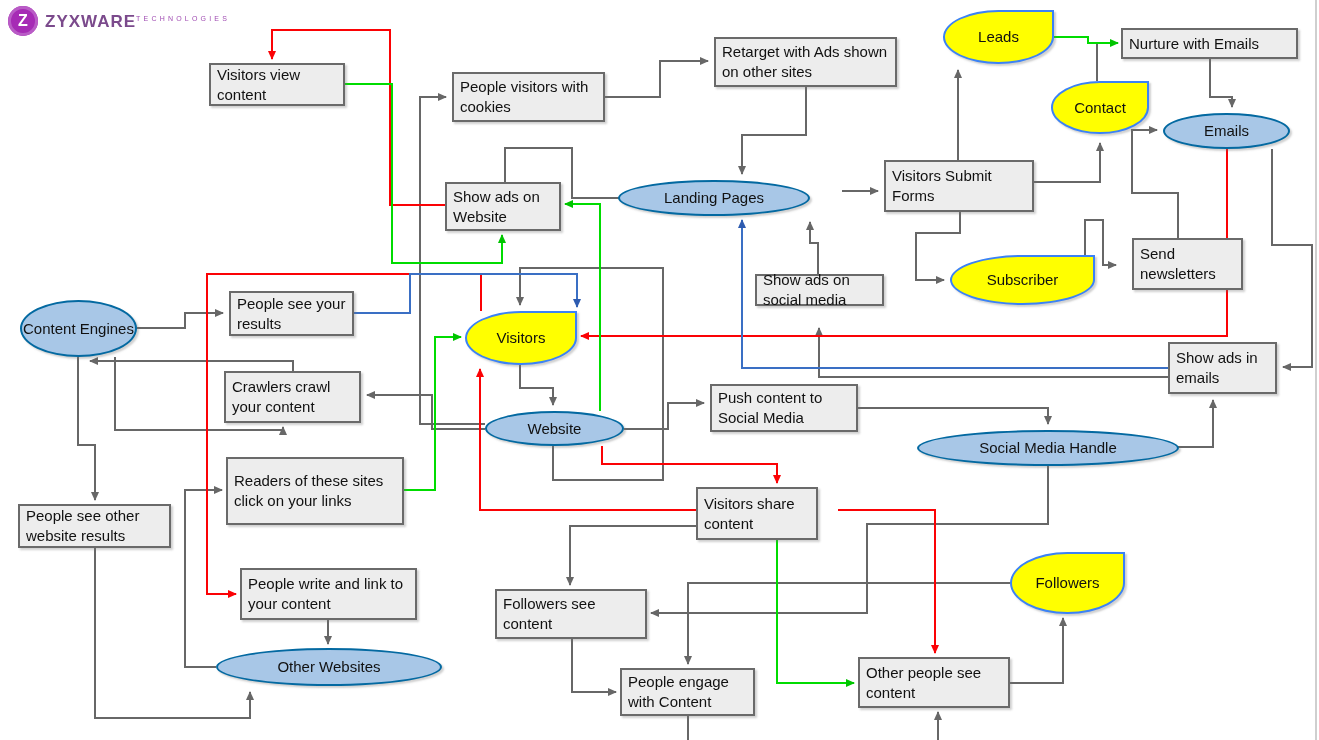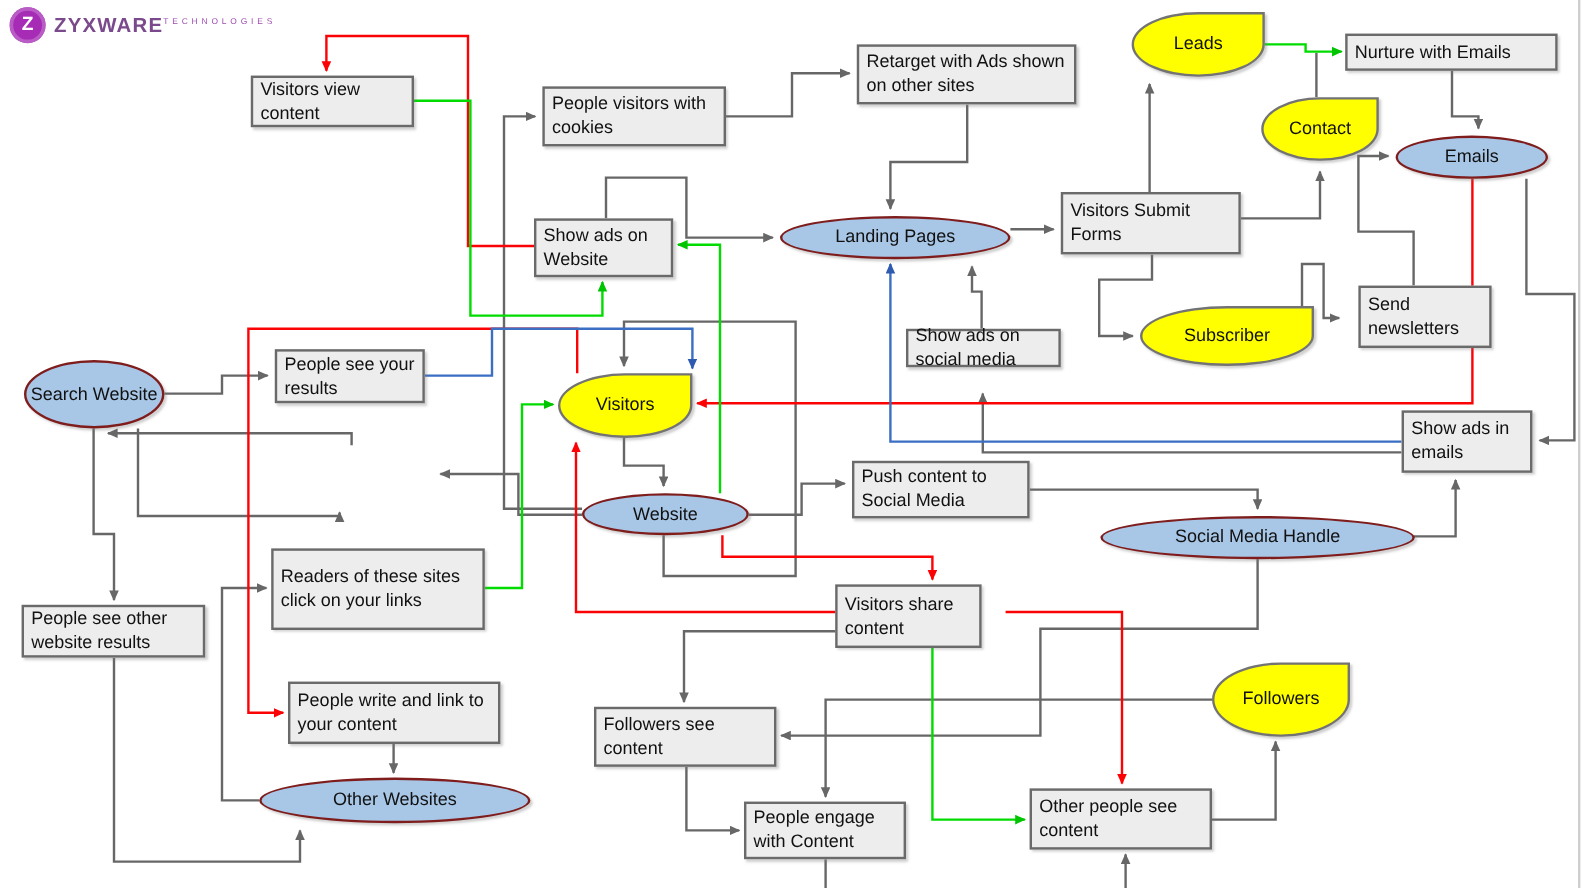--- a/index.html
+++ b/index.html
@@ -7,23 +7,23 @@
   .canvas{position:relative;width:1319px;height:740px;background:#fff;overflow:hidden;}
   svg.edges{position:absolute;left:0;top:0;z-index:1;}
   svg.edges polyline{fill:none;stroke-width:2;}
   .e-gray{stroke:#676767;}
   .e-red{stroke:#fb0205;}
   .e-green{stroke:#00dc00;}
   .e-blue{stroke:#3a6fc4;}
   .node{position:absolute;z-index:2;box-sizing:border-box;font-size:15px;line-height:1.33;color:#111;}
   .rectn{background:#ededed;border:2px solid #6a6a6a;display:flex;align-items:center;
          padding:2px 6px;box-shadow:2px 2px 2px rgba(120,120,120,.35);}
-  .ell{background:#a8c7e7;border:2px solid #7f1d1d;border-radius:50%;display:flex;align-items:center;
+  .ell{background:#a8c7e7;border:2px solid #0369a1;border-radius:50%;display:flex;align-items:center;
        justify-content:center;text-align:center;box-shadow:2px 2px 2px rgba(120,120,120,.35);}
-  .ylw{background:#ffff00;border:2px solid #737373;border-radius:50% 0 50% 50%;display:flex;align-items:center;
+  .ylw{background:#ffff00;border:2px solid #3b82f6;border-radius:50% 0 50% 50%;display:flex;align-items:center;
        justify-content:center;text-align:center;box-shadow:2px 2px 2px rgba(120,120,120,.35);}
   .logo{position:absolute;left:8px;top:6px;display:flex;align-items:center;gap:7px;z-index:3;}
   .logo-mark{width:30px;height:30px;border-radius:50%;background:#a62bb5;color:#fff;display:flex;
              align-items:center;justify-content:center;font-weight:bold;font-size:16px;
              box-shadow:inset 0 0 0 3px #b95cc6;}
   .logo-text{display:flex;flex-direction:row;line-height:1;}
   .logo-brand{font-size:17px;font-weight:bold;color:#7b4a8c;letter-spacing:1px;}
   .logo-tag{font-size:7px;color:#a04cb2;letter-spacing:3.2px;margin-top:2px;}
   .canvas-edge{position:absolute;right:2px;top:0;width:2px;height:740px;background:#cfcfcf;z-index:0;}
 </style>
@@ -132,20 +132,23 @@
     </div>
   <div class="node rectn" style="left:1132px;top:238px;width:111px;height:52px">
       <span>Send newsletters</span>
     </div>
   <div class="node rectn" style="left:755px;top:274px;width:129px;height:32px">
       <span>Show ads on social media</span>
     </div>
   <div class="node rectn" style="left:229px;top:291px;width:125px;height:45px">
       <span>People see your results</span>
     </div>
+  <div class="node rectn" style="left:224px;top:371px;width:137px;height:52px">
+      <span>Crawlers crawl your content</span>
+    </div>
   <div class="node rectn" style="left:1168px;top:342px;width:109px;height:52px">
       <span>Show ads in emails</span>
     </div>
   <div class="node rectn" style="left:710px;top:384px;width:148px;height:48px">
       <span>Push content to Social Media</span>
     </div>
   <div class="node rectn" style="left:18px;top:504px;width:153px;height:44px">
       <span>People see other website results</span>
     </div>
   <div class="node rectn" style="left:226px;top:457px;width:178px;height:68px">
@@ -161,23 +164,23 @@
       <span>Followers see content</span>
     </div>
   <div class="node rectn" style="left:620px;top:668px;width:135px;height:48px">
       <span>People engage with Content</span>
     </div>
   <div class="node rectn" style="left:858px;top:657px;width:152px;height:51px">
       <span>Other people see content</span>
     </div>
 
   <div class="node ell" style="left:20px;top:300px;width:117px;height:57px">
-      <span>Search Website</span>
-    </div>
-  <div class="node ell" style="left:650px;top:180px;width:192px;height:36px">
+      <span>Content Engines</span>
+    </div>
+  <div class="node ell" style="left:618px;top:180px;width:192px;height:36px">
       <span>Landing Pages</span>
     </div>
   <div class="node ell" style="left:1163px;top:113px;width:127px;height:36px">
       <span>Emails</span>
     </div>
   <div class="node ell" style="left:485px;top:411px;width:139px;height:35px">
       <span>Website</span>
     </div>
   <div class="node ell" style="left:917px;top:430px;width:262px;height:36px">
       <span>Social Media Handle</span>

